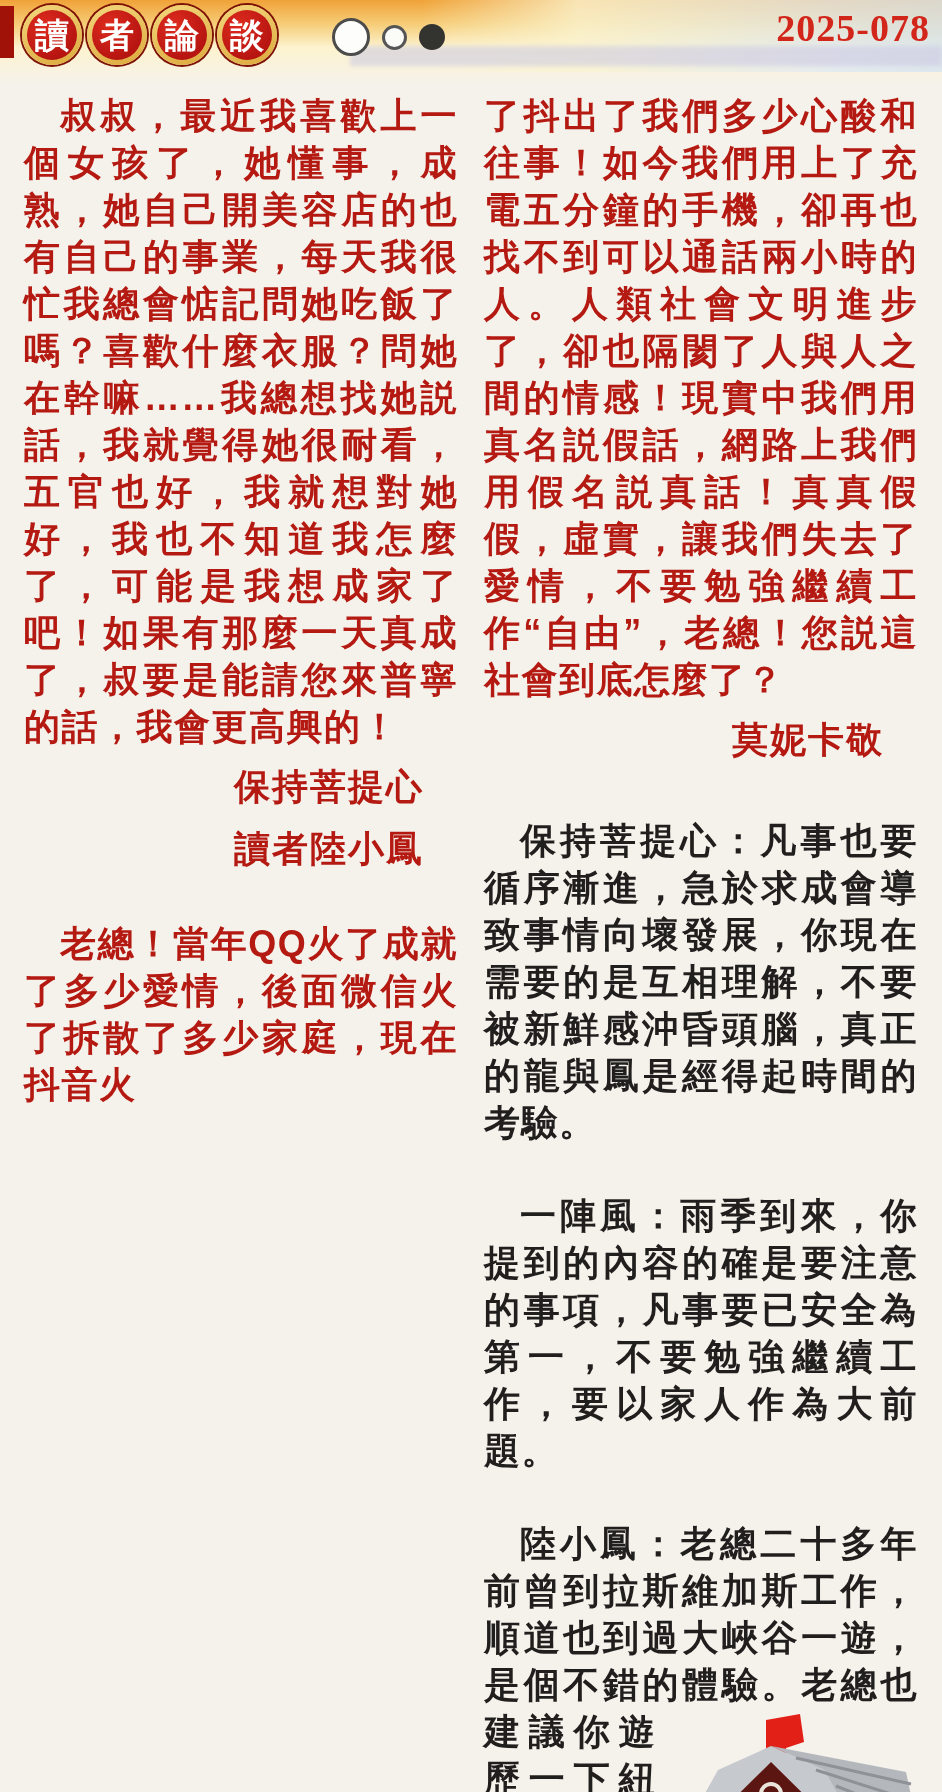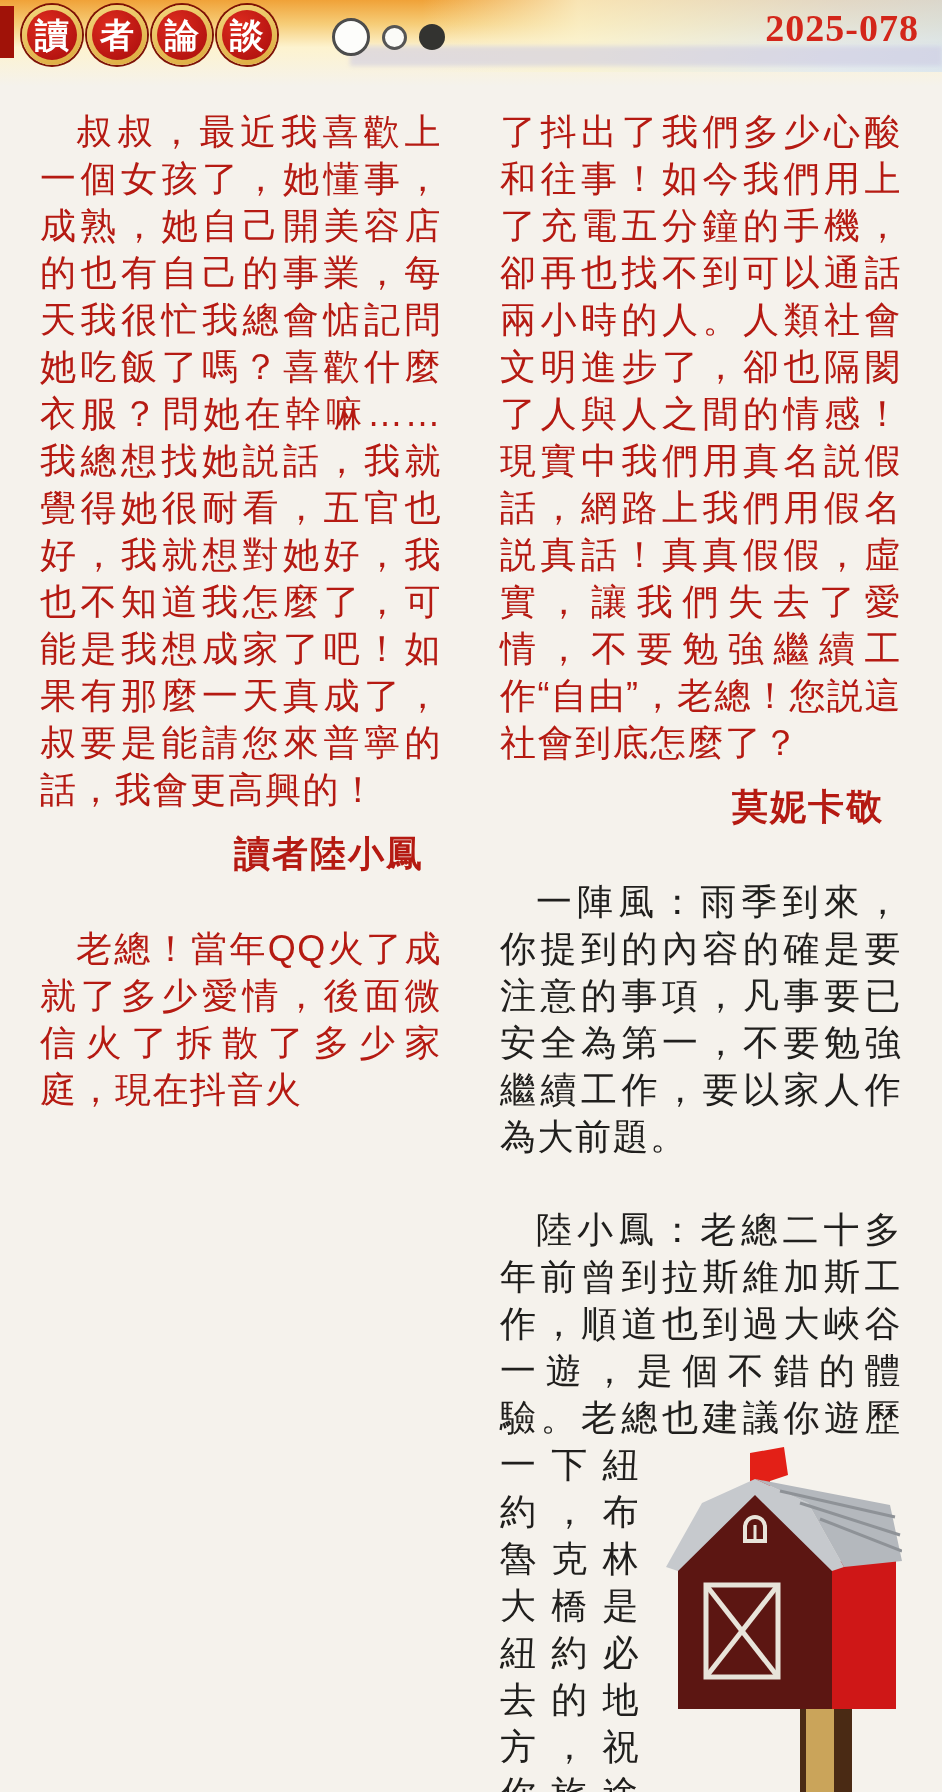--- a/index.html
+++ b/index.html
@@ -21,28 +21,28 @@
     background:linear-gradient(160deg,#f3d77e,#dca93c);
     box-shadow:0 0 0 2px #7d1206;display:flex;align-items:center;justify-content:center;}
   .logo-inner{width:50px;height:50px;border-radius:50%;
     background:radial-gradient(circle at 35% 30%,#dd2b1e,#a80c0c);
     display:flex;align-items:center;justify-content:center;}
   .logo-inner span{color:#fff;font-size:34px;font-weight:700;line-height:1;}
   .dots{position:absolute;top:18px;left:332px;display:flex;align-items:center;gap:12px;}
   .dot1{width:32px;height:32px;border-radius:50%;background:#fdfdfb;border:3px solid #4c4c4c;}
   .dot2{width:19px;height:19px;border-radius:50%;background:#fbfbf8;border:3px solid #555;}
   .dot3{width:26px;height:26px;border-radius:50%;background:#333330;}
-  .issue{position:absolute;top:6px;right:23px;font-family:"Liberation Serif",serif;
+  .issue{position:absolute;top:6px;right:12px;font-family:"Liberation Serif",serif;
     font-weight:700;font-size:38px;color:#d3261a;letter-spacing:1px;}
 
   
   .columns{position:absolute;top:92px;left:0;width:942px;display:flex;
     padding:0 24px;gap:26px;box-sizing:border-box;}
   .col{width:434px;}
-  .para{margin:16px;font-size:36px;font-weight:400;line-height:47px;letter-spacing:1.5px;
+  .para{margin:0;font-size:36px;font-weight:700;line-height:47px;letter-spacing:1.5px;
     text-align:justify;text-align-last:left;word-break:break-all;}
   .indent{text-indent:36px;}
   .red{color:#b51a12;}
   .black{color:#201f1d;}
   .sig{margin:12px 0 0 0;font-size:36px;font-weight:700;line-height:50px;
     letter-spacing:2px;text-align:right;padding-right:34px;}
   .gap{margin-top:46px;}
   .gap2{margin-top:52px;}
 
   
@@ -90,28 +90,30 @@
       <span class="dot3"></span>
     </div>
 
     <div class="issue">2025-078</div>
   </div>
 
   <div class="columns">
 
     <section class="col">
       <p class="para red indent">叔叔，最近我喜歡上一個女孩了，她懂事，成熟，她自己開美容店的也有自己的事業，每天我很忙我總會惦記問她吃飯了嗎？喜歡什麼衣服？問她在幹嘛……我總想找她説話，我就覺得她很耐看，五官也好，我就想對她好，我也不知道我怎麼了，可能是我想成家了吧！如果有那麼一天真成了，叔要是能請您來普寧的話，我會更高興的！</p>
+      <p class="sig red">保持菩提心</p>
       <p class="sig red">讀者陸小鳳</p>
       <p class="para red indent gap">老總！當年QQ火了成就了多少愛情，後面微信火了拆散了多少家庭，現在抖音火</p>
     </section>
 
     <section class="col">
       <p class="para red">了抖出了我們多少心酸和往事！如今我們用上了充電五分鐘的手機，卻再也找不到可以通話兩小時的人。人類社會文明進步了，卻也隔閡了人與人之間的情感！現實中我們用真名説假話，網路上我們用假名説真話！真真假假，虛實，讓我們失去了愛情，不要勉強繼續工作“自由”，老總！您説這社會到底怎麼了？</p>
       <p class="sig red">莫妮卡敬</p>
 
+      <p class="para black indent gap2">保持菩提心：凡事也要循序漸進，急於求成會導致事情向壞發展，你現在需要的是互相理解，不要被新鮮感沖昏頭腦，真正的龍與鳳是經得起時間的考驗。</p>
       <p class="para black indent gap">一陣風：雨季到來，你提到的內容的確是要注意的事項，凡事要已安全為第一，不要勉強繼續工作，要以家人作為大前題。</p>
 
       <p class="para black indent gap">
         <span>陸小鳳：老總二十多年前曾到拉斯維加斯工作，順道也到過大峽谷一遊，是個不錯的體驗。老總也建議你遊</span><span class="mailbox-wrap">
             <svg viewBox="0 0 252 408" xmlns="http://www.w3.org/2000/svg">
 
             <rect x="150" y="258" width="52" height="150" fill="#4a2a14"></rect>
             <rect x="156" y="262" width="28" height="96" fill="#caa45a"></rect>
 
             <polygon points="100,8 134,2 138,30 120,36 120,170 100,170" fill="#e32017"></polygon>

